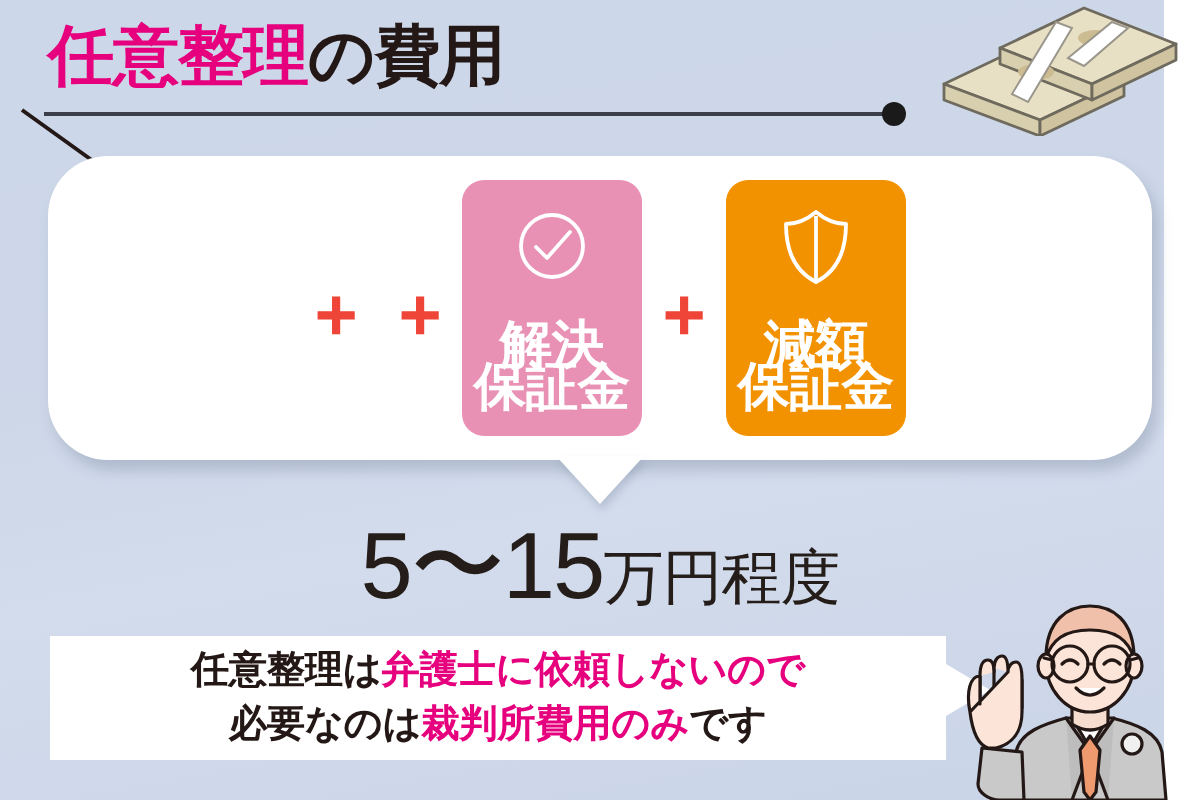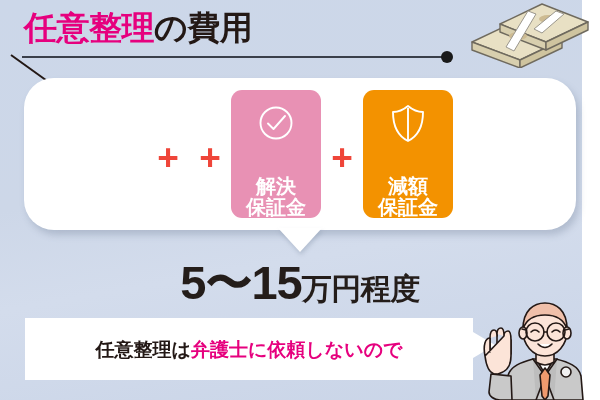--- a/index.html
+++ b/index.html
@@ -59,30 +59,30 @@
     width: 90px; height: 128px; border-radius: 11px;
     display: flex; flex-direction: column; align-items: center;
     justify-content: flex-start; padding-top: 13px;
   }
   .fee-icon { width: 44px; height: 42px; display: block; }
   .fee-label {
     color: #ffffff; font-weight: bold; font-size: 21px;
     line-height: 22px; text-align: center; letter-spacing: 0px;
     margin-top: auto; margin-bottom: 14px; white-space: pre-line;
   }
-  .fee-label.two-line { font-size: 20px; line-height: 21px; margin-bottom: 0; }
+  .fee-label.two-line { font-size: 26px; line-height: 21px; margin-bottom: 14px; }
   .plus {
     color: #ef4539; font-size: 37px; font-weight: bold; line-height: 1;
     width: 42px; text-align: center; margin-top: 6px;
   }
 
   
   #amount {
     position: absolute; left: 0; top: 252px; width: 600px;
-    text-align: center; color: #241d1a; font-weight: bold;
+    text-align: center; color: #241d1a; font-weight: normal;
     white-space: nowrap;
   }
   #amount .big { font-size: 47px; letter-spacing: -1px; }
   #amount .small { font-size: 30px; letter-spacing: -0.5px; }
 
   
   #caption {
     position: absolute; left: 25px; top: 318px; width: 448px; height: 62px;
     background: #ffffff;
     display: flex; flex-direction: column;
@@ -177,20 +177,23 @@
   </div>
 
   <div id="amount">
     <span class="big">5〜15</span><span class="small">万円程度</span>
   </div>
 
   <div id="caption">
     <div class="cap-line">
       <span>任意整理は</span><span class="pink">弁護士に依頼しないので</span>
     </div>
+    <div class="cap-line">
+      <span>必要なのは</span><span class="pink">裁判所費用のみ</span><span>です</span>
+    </div>
   </div>
   <div id="caption-tail"></div>
 
   <svg id="lawyer" viewBox="0 0 122 104">
     <g stroke="#231815" stroke-width="1.6" stroke-linejoin="round" stroke-linecap="round">
 
       <path d="M28 104 L30 80 C32 70 44 66 55 63 L78 63 C90 66 101 70 103 80 L105 104 Z" fill="#c9c9c9"></path>
 
       <path d="M58 63 L67 78 L76 63 Z" fill="#ffffff"></path>
 

